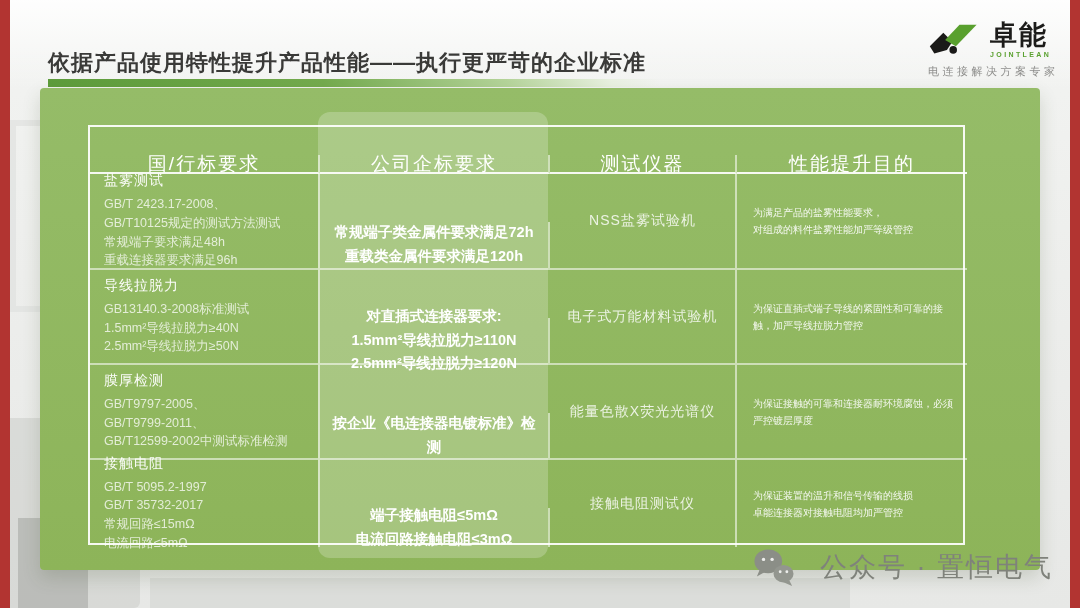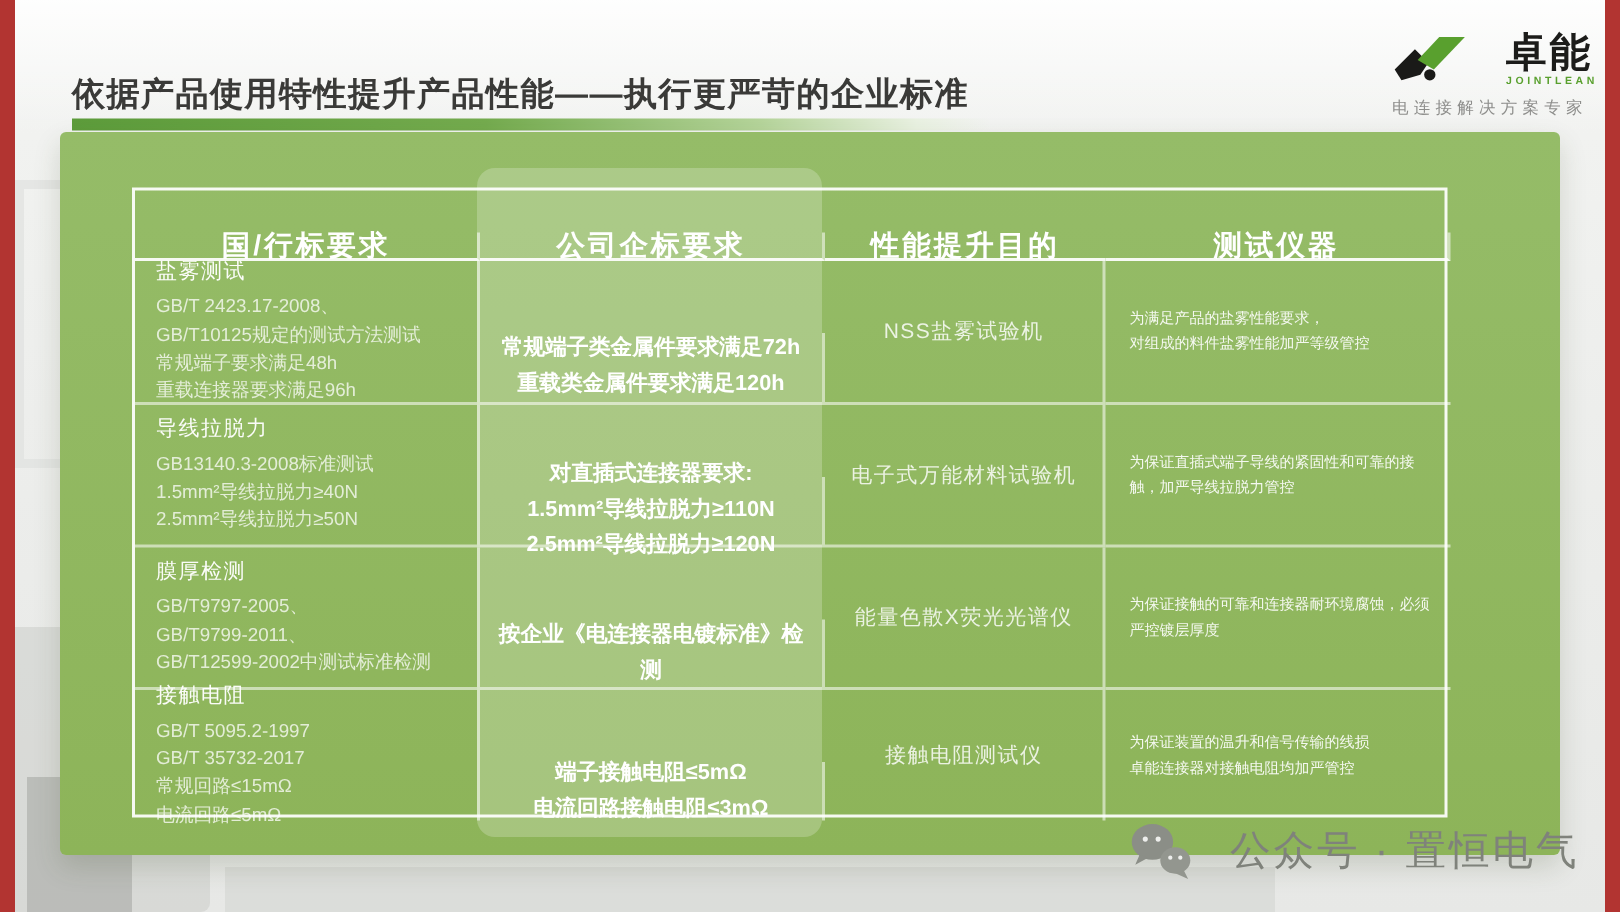--- a/index.html
+++ b/index.html
@@ -24,21 +24,21 @@
   .edge-bar.right{right:0;}
 
   
   .title-wrap{position:absolute;left:48px;top:30px;margin-top:20px;}
   .page-title{font-size:22px;font-weight:700;color:#3a3a38;letter-spacing:1px;line-height:1.2;margin:0;}
   .title-underline{margin-top:3px;width:612px;height:8px;
     background:linear-gradient(90deg,#5d9c3b 0%,#74ab4e 45%,#b5d49a 75%,#e9f1e1 92%,rgba(255,255,255,0) 100%);}
 
   
   .logo-wrap{position:absolute;left:928px;top:22px;width:136px;}
-  .logo-top{display:flex;align-items:center;gap:22px;}
+  .logo-top{display:flex;align-items:center;gap:8px;}
   .logo-mark{width:54px;height:36px;flex:0 0 auto;}
   .logo-name-block{display:flex;flex-direction:column;align-items:flex-start;}
   .logo-name{font-size:27px;font-weight:700;color:#1c1c1a;line-height:1;letter-spacing:2px;}
   .logo-latin{font-size:7px;font-weight:700;color:#59a02e;letter-spacing:2.4px;margin-top:2px;}
   .logo-tagline{margin-top:6px;font-size:11px;color:#8e8e8c;letter-spacing:3.5px;white-space:nowrap;}
 
   
   .panel{position:absolute;left:40px;top:88px;width:1000px;height:482px;border-radius:4px;
     background:linear-gradient(180deg,#95bc68 0%,#8db459 100%);
     box-shadow:0 8px 18px rgba(60,80,40,.18);}
@@ -47,21 +47,21 @@
 
   
   .std-table{position:absolute;left:48px;top:37px;width:877px;height:420px;
     display:grid;grid-template-columns:230px 230px 187px 230px;
     grid-template-rows:47px 96px 95px 95px 87px;
     border:2px solid rgba(255,255,255,.92);box-sizing:border-box;}
   .cell{border-right:2px solid rgba(255,255,255,.55);border-bottom:2px solid rgba(255,255,255,.55);
     box-sizing:border-box;display:flex;flex-direction:column;justify-content:center;color:#fff;}
   .cell.col-last{border-right:none;}
   .cell.row-last{border-bottom:none;}
-  .cell.head{align-items:center;justify-content:center;font-size:19px;font-weight:700;
+  .cell.head{align-items:center;justify-content:center;font-size:19px;font-weight:400;
     letter-spacing:2px;border-bottom:2px solid rgba(255,255,255,.92);margin-top:28px;}
   .cell.std{align-items:flex-start;padding:8px 8px 8px 14px;}
   .std-title{font-size:14px;font-weight:500;color:rgba(255,255,255,.96);margin-bottom:5px;letter-spacing:1px;}
   .std-body{font-size:12.5px;line-height:1.5;color:rgba(255,255,255,.75);white-space:pre-line;}
   .cell.company{align-items:center;text-align:center;font-size:14.5px;font-weight:700;
     line-height:1.65;white-space:pre-line;padding:4px 8px;margin-top:48px;}
   .cell.instrument{align-items:center;text-align:center;font-size:14px;color:rgba(255,255,255,.82);letter-spacing:1px;}
   .cell.purpose{align-items:flex-start;font-size:10px;line-height:1.7;color:rgba(255,255,255,.9);
     white-space:pre-line;padding:6px 8px 6px 16px;}
 
@@ -103,22 +103,22 @@
   <div class="logo-tagline">电连接解决方案专家</div>
 </div>
 
 <div class="panel">
   <div class="company-band"></div>
 
   <div class="std-table">
 
     <div class="cell head">国/行标要求</div>
     <div class="cell head">公司企标要求</div>
+    <div class="cell head">测试仪器</div>
     <div class="cell head col-last">性能提升目的</div>
-    <div class="cell head">测试仪器</div>
 
     <div class="cell std">
       <div class="std-title">盐雾测试</div>
       <div class="std-body">GB/T 2423.17-2008、
 GB/T10125规定的测试方法测试
 常规端子要求满足48h
 重载连接器要求满足96h</div>
     </div>
     <div class="cell company">常规端子类金属件要求满足72h
 重载类金属件要求满足120h</div>

